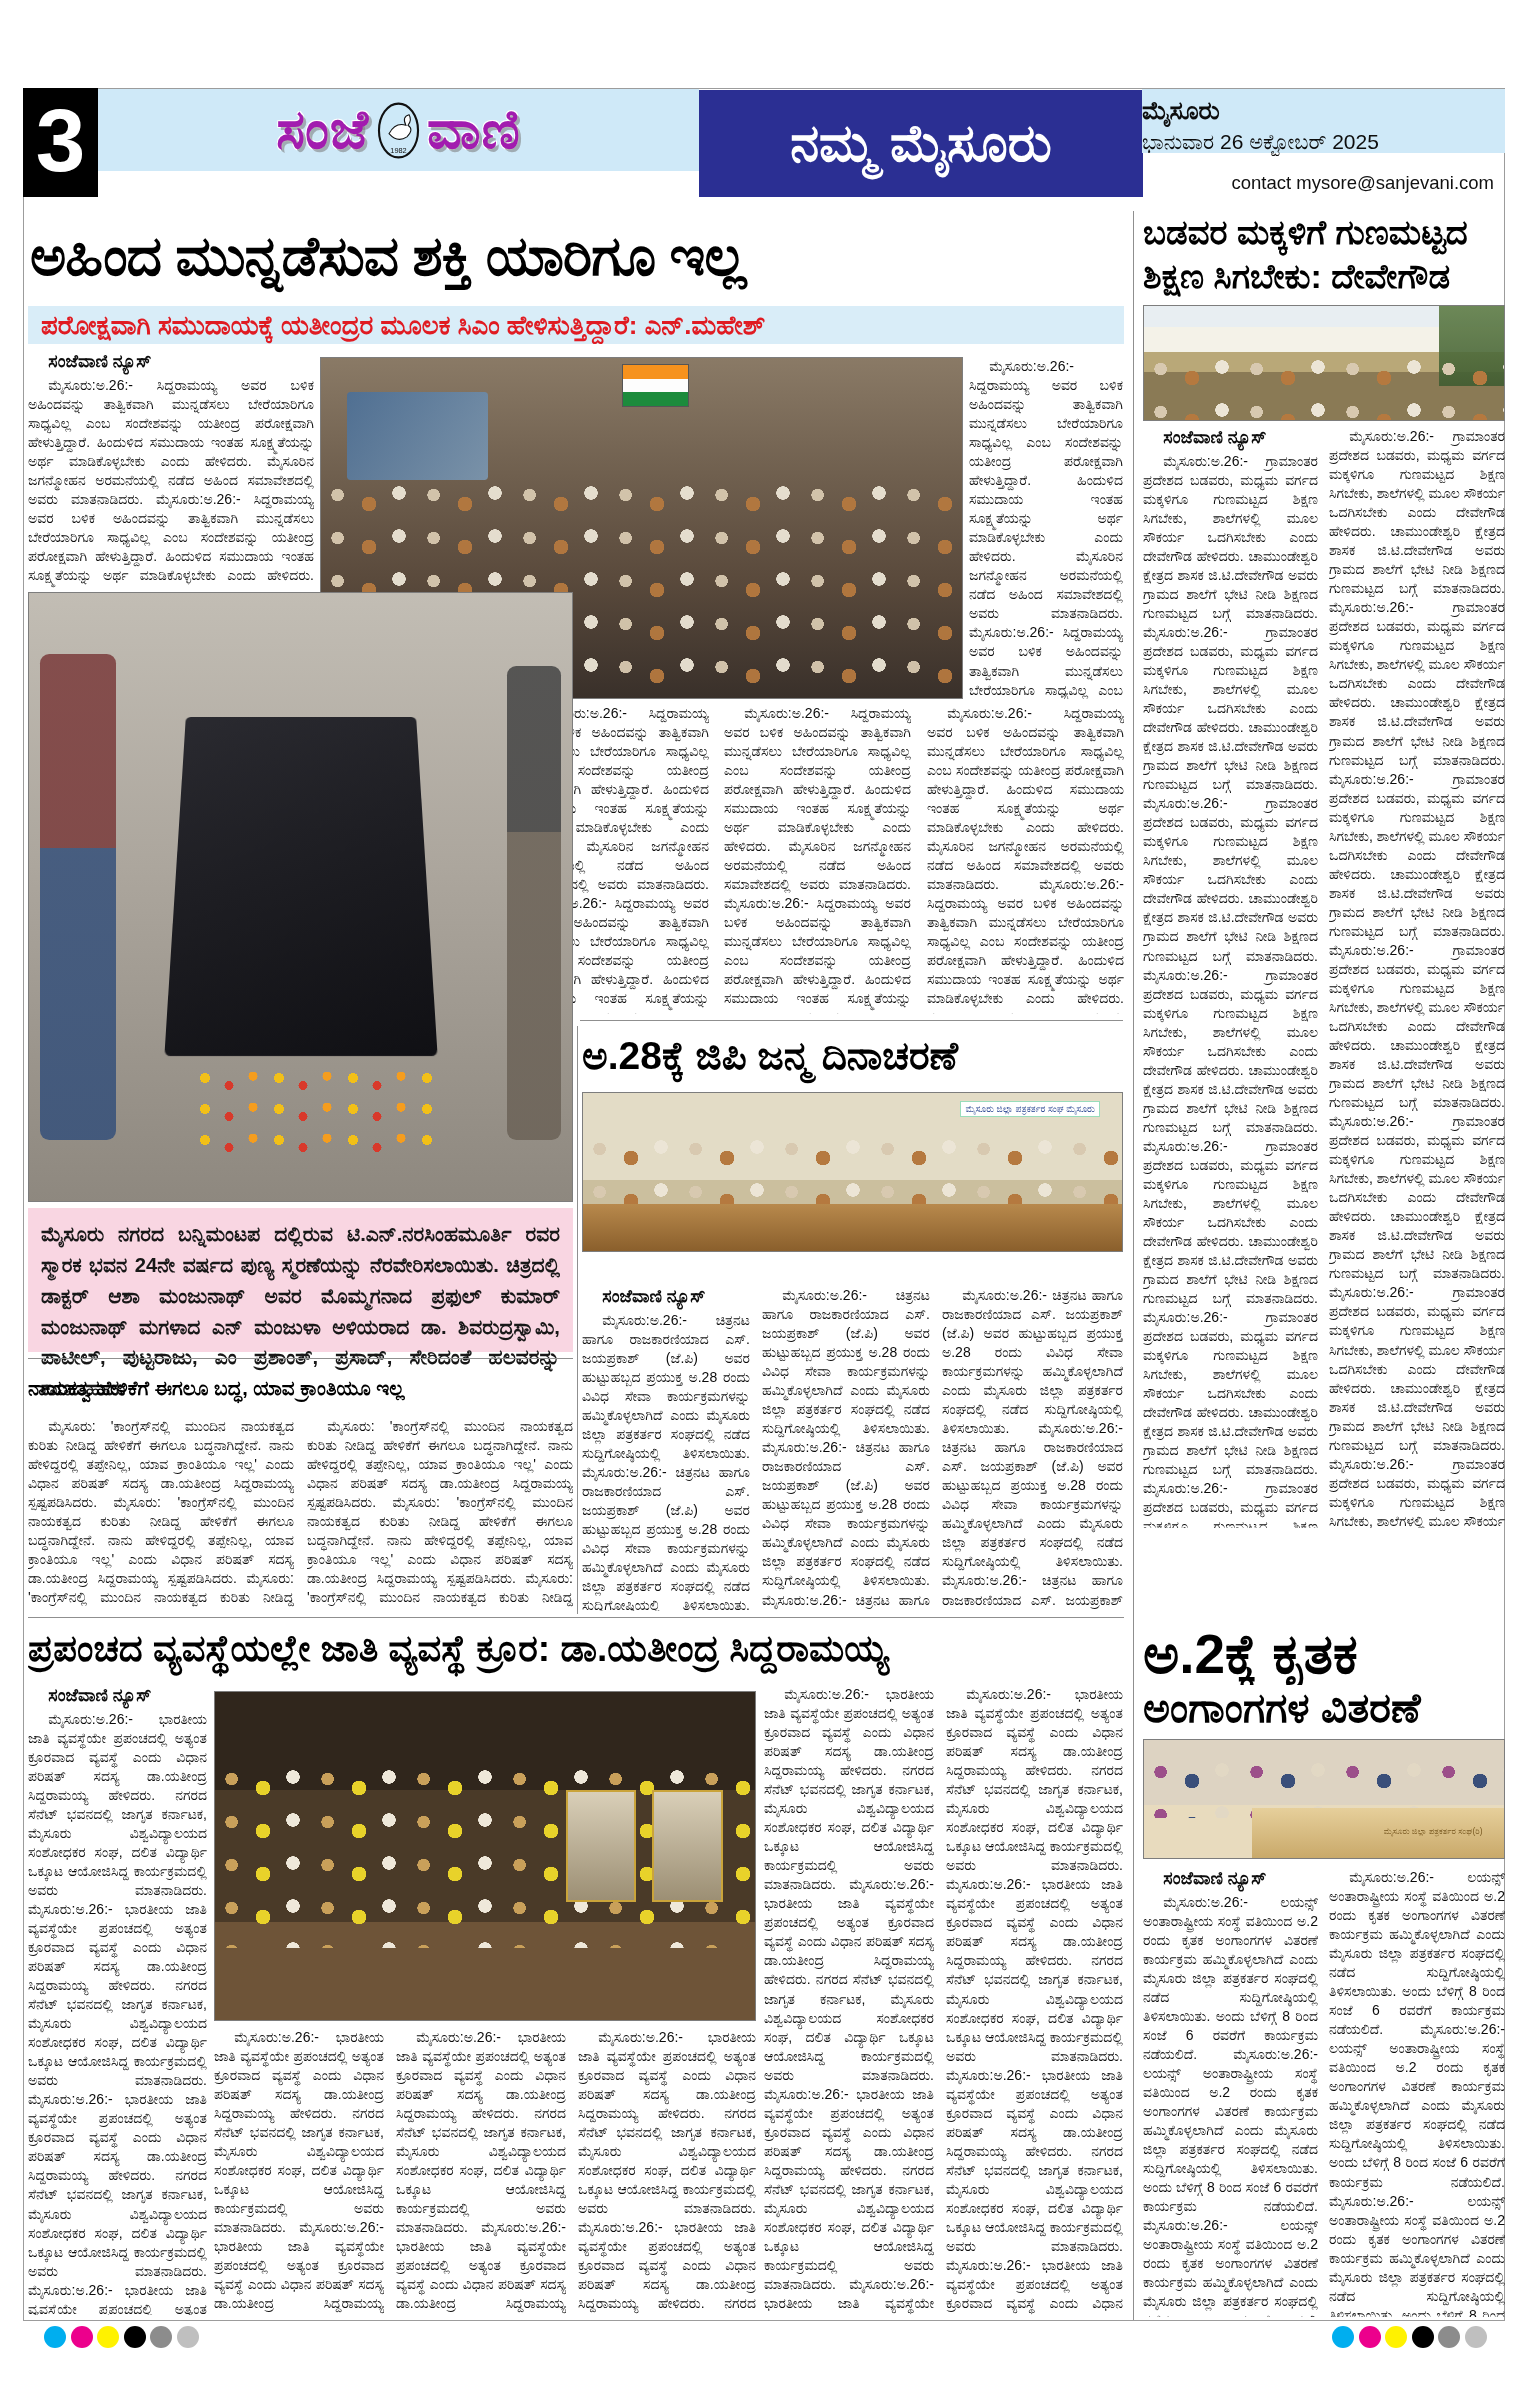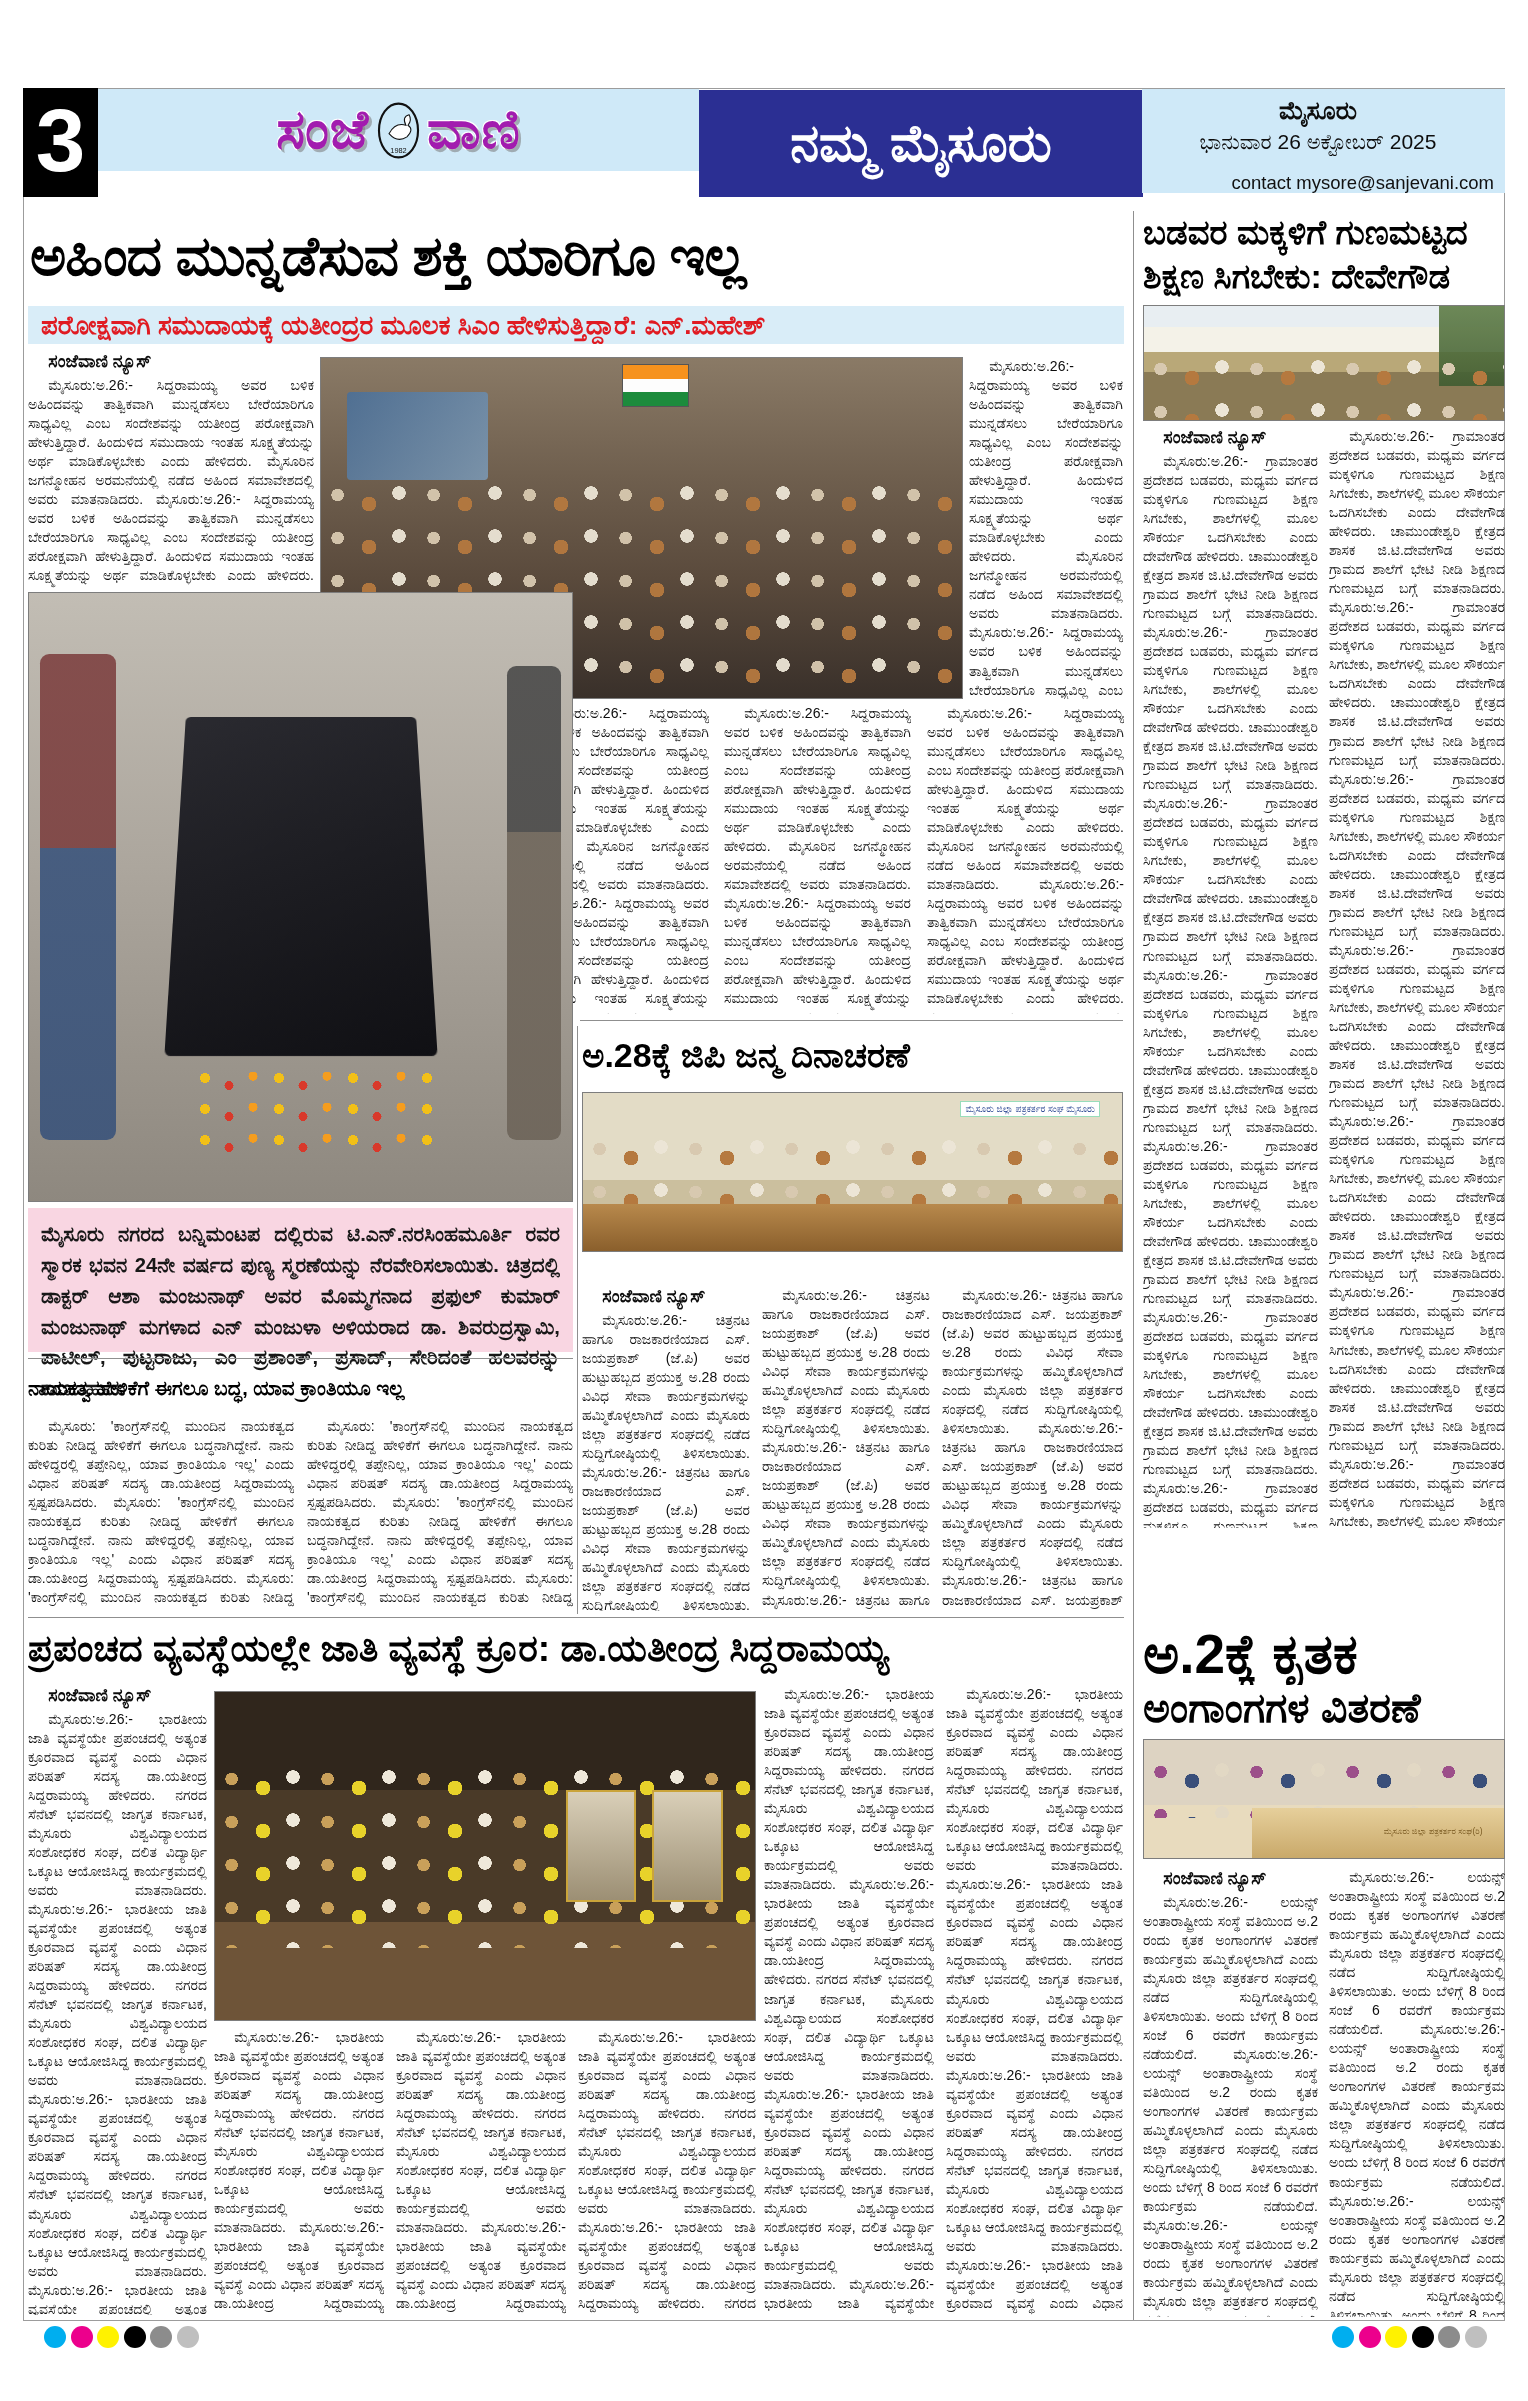--- a/index.html
+++ b/index.html
@@ -14,38 +14,38 @@
           font-size:89px;font-weight:700;text-align:center;line-height:105px}
   .masthead{left:98px;top:89px;width:601px;height:82px;background:#cfe9f8;
             display:flex;align-items:center;justify-content:center;gap:7.4px}
   .mh-part{font-size:54px;font-weight:900;color:#a21caf;letter-spacing:0.9px;
            text-shadow:2.8px 2.8px 0 rgba(120,120,120,.55), -0.9px -0.9px 0 #fff,0.9px -0.9px 0 #fff,-0.9px 0.9px 0 #fff}
   .emblem{position:relative;width:43px;height:57px;display:inline-block}
   .adline{left:98px;top:171px;width:601px;height:26px;background:#fff;border-top:0.9px solid #c0c0c0;
           font-size:16.6px;text-align:center;line-height:26px;color:#111}
   .sectionbox{left:699px;top:90px;width:444px;height:107px;background:#2b2f93;color:#fff;
               display:flex;align-items:center;justify-content:center;font-size:52px;font-weight:800}
-  .cityinfo{left:1142px;top:89px;width:363px;height:104px;background:#cfe9f8;text-align:center;padding:7.4px 11px 0 0}
+  .cityinfo{left:1142px;top:89px;width:363px;height:64px;background:#cfe9f8;text-align:left;padding:7.4px 11px 0 0}
   .city{font-size:25px;font-weight:700}
   .date{font-size:21px;margin-top:3.7px}
   .contact{left:1142px;top:169px;width:363px;height:28px;font-size:18.5px;text-align:right;
            line-height:28px;padding-right:11px;color:#111}
 
   
   .hrule{height:0.9px;background:#8f8f8f}
   .vrule{width:0.9px;background:#8f8f8f}
 
   
   .headline{font-weight:800;color:#000;overflow:hidden}
   #lead-headline{left:30px;top:214px;width:1096px;height:87px;font-size:55px;line-height:85px;
                  white-space:nowrap;letter-spacing:-0.9px}
   #lead-subhead{left:28px;top:306px;width:1096px;height:38px;background:#d9edf8;color:#e01b22;
                 font-size:26px;font-weight:700;line-height:38px;padding-left:13px;white-space:nowrap;overflow:hidden}
   #dev-headline{left:1143px;top:211px;width:362px;height:91px;font-size:34px;line-height:1.28}
-  #jp-headline{left:582px;top:1027px;width:541px;height:59px;font-size:34px;line-height:57px;white-space:nowrap}
+  #jp-headline{left:582px;top:1027px;width:541px;height:59px;font-size:39px;line-height:57px;white-space:nowrap}
   #leadership-headline{left:28px;top:1366px;width:545px;height:46px;font-size:20px;line-height:44px;white-space:nowrap}
   #caste-headline{left:28px;top:1623px;width:1096px;height:54px;font-size:37px;line-height:52px;white-space:nowrap}
   #organs-headline1{left:1143px;top:1626px;width:362px;height:59px;font-size:55px;line-height:57px;
                     font-weight:900;white-space:nowrap;overflow:hidden}
   #organs-headline2{left:1143px;top:1685px;width:362px;height:48px;font-size:41px;line-height:46px;
                     font-weight:900;white-space:nowrap;overflow:hidden}
 
   .col{overflow:hidden}
   .byline{font-size:17.6px;font-weight:700;margin-bottom:3.7px;text-indent:20.3px}
   .body{font-size:14px;line-height:1.36;text-align:justify;color:#0c0c0c;text-indent:20.3px}

